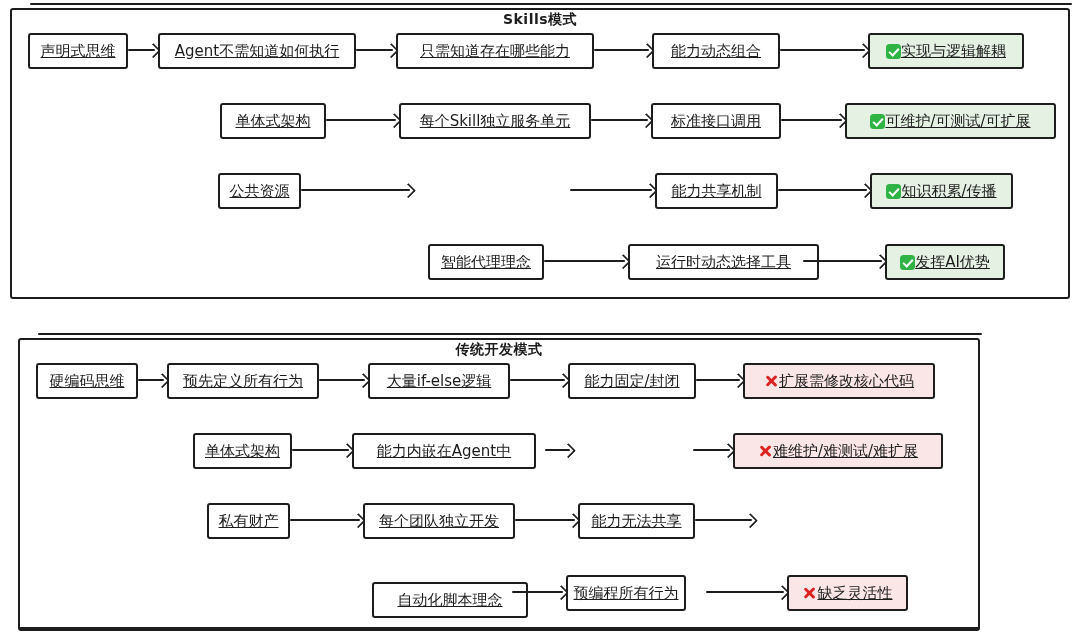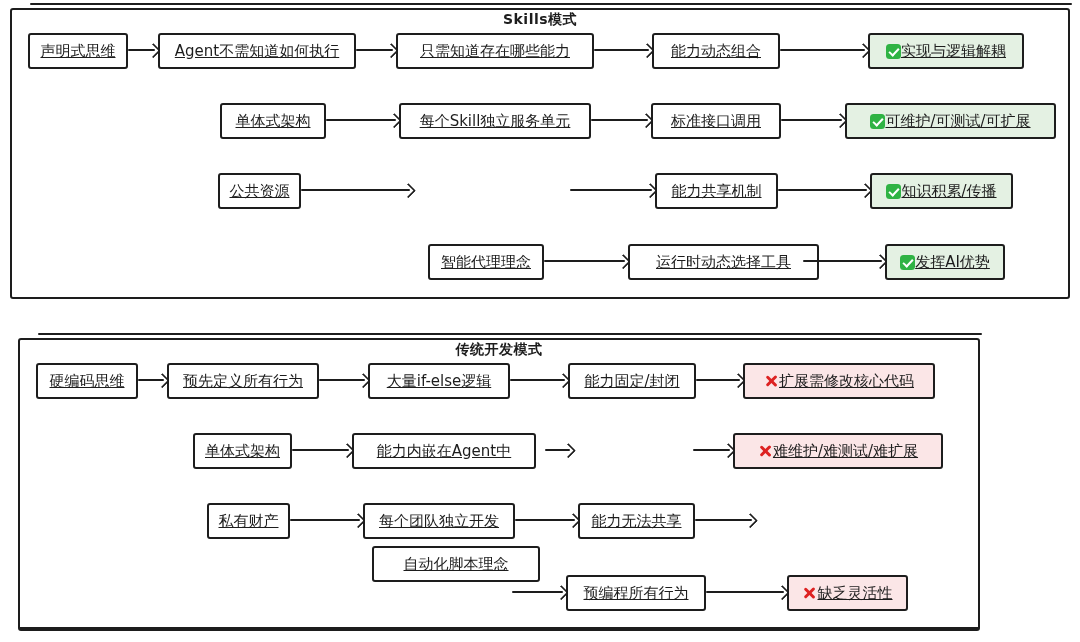--- a/index.html
+++ b/index.html
@@ -125,22 +125,22 @@
   <div class="node result failure" style="left:733px;top:433px;width:210px">
     <span class="cross-icon"></span>
     <span>难维护/难测试/难扩展</span>
   </div>
   <div class="arrow" style="left:290px;top:513px;width:73px"></div>
   <div class="node" style="left:363px;top:503px;width:152px">每个团队独立开发</div>
   <div class="arrow" style="left:515px;top:513px;width:63px"></div>
   <div class="node" style="left:578px;top:503px;width:117px">能力无法共享</div>
   <div class="arrow" style="left:695px;top:513px;width:60px"></div>
 
-  <div class="node" style="left:372px;top:546px;width:168px">自动化脚本理念</div>
+  <div class="node" style="left:372px;top:582px;width:156px">自动化脚本理念</div>
   <div class="arrow" style="left:512px;top:585px;width:54px"></div>
-  <div class="node" style="left:566px;top:575px;width:140px">预编程所有行为</div>
+  <div class="node" style="left:566px;top:575px;width:120px">预编程所有行为</div>
   <div class="arrow" style="left:706px;top:585px;width:81px"></div>
   <div class="node result failure" style="left:787px;top:575px;width:121px">
     <span class="cross-icon"></span>
     <span>缺乏灵活性</span>
   </div>
 
 </div>
 
 </body></html>

